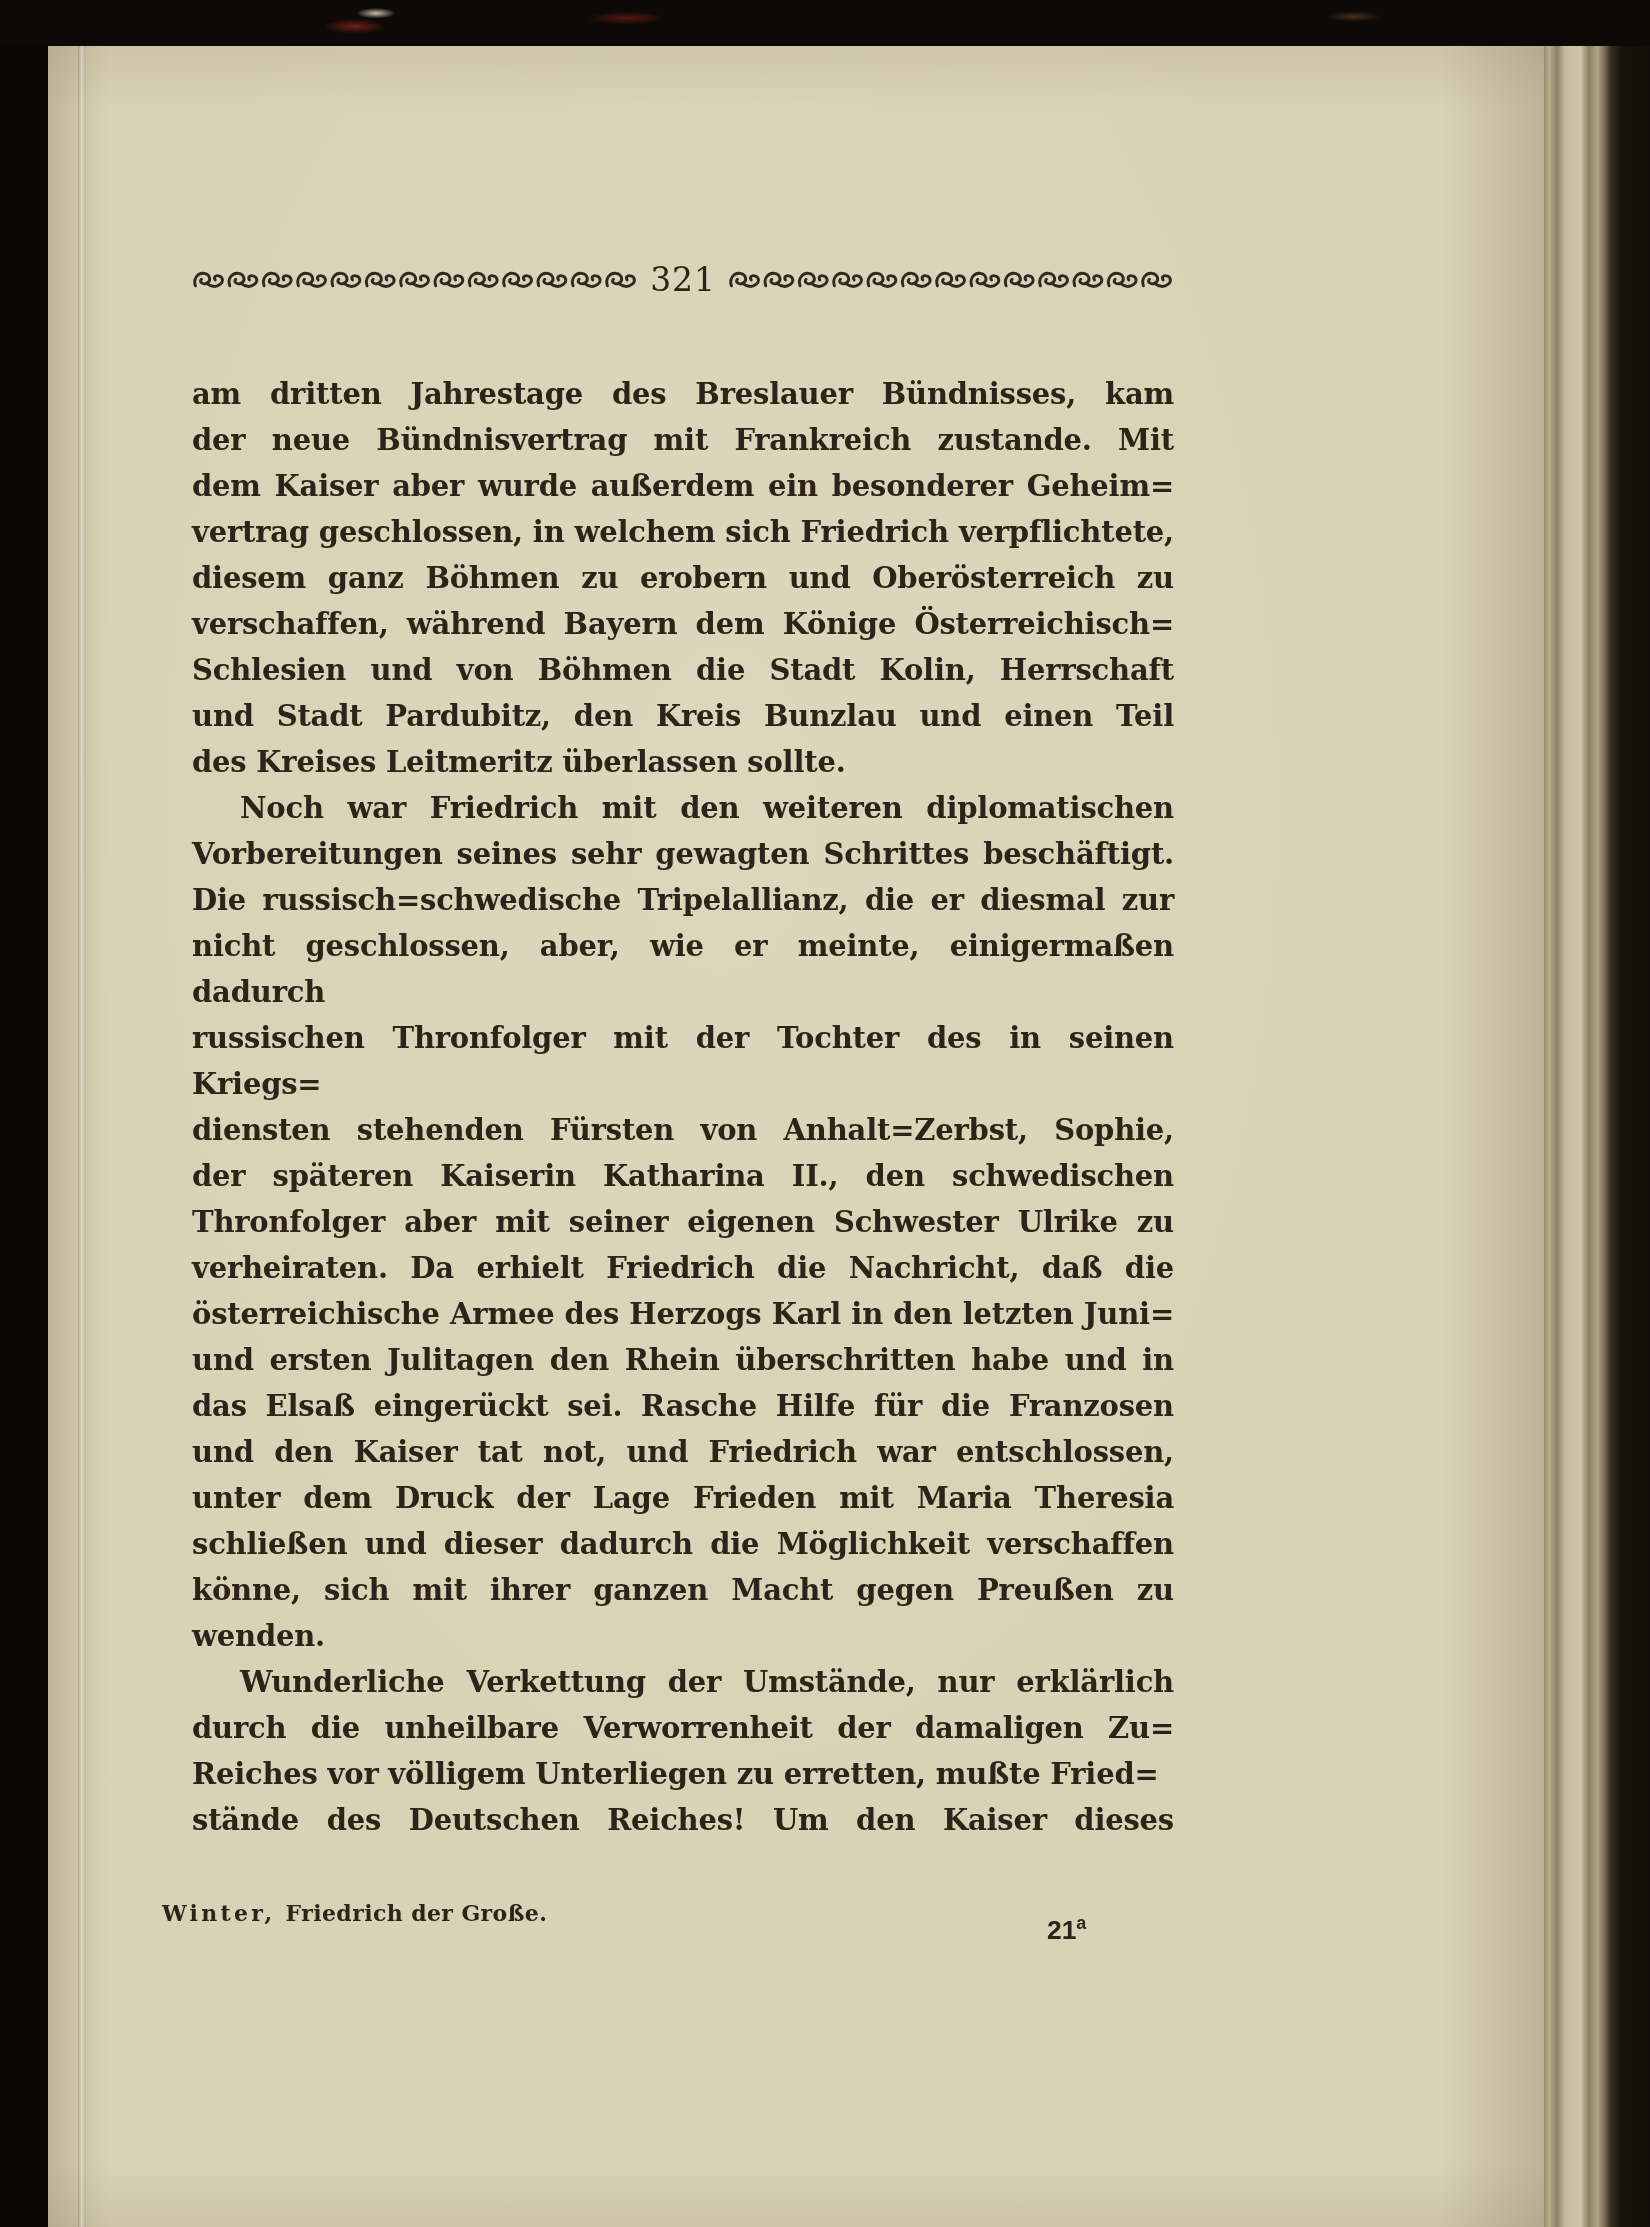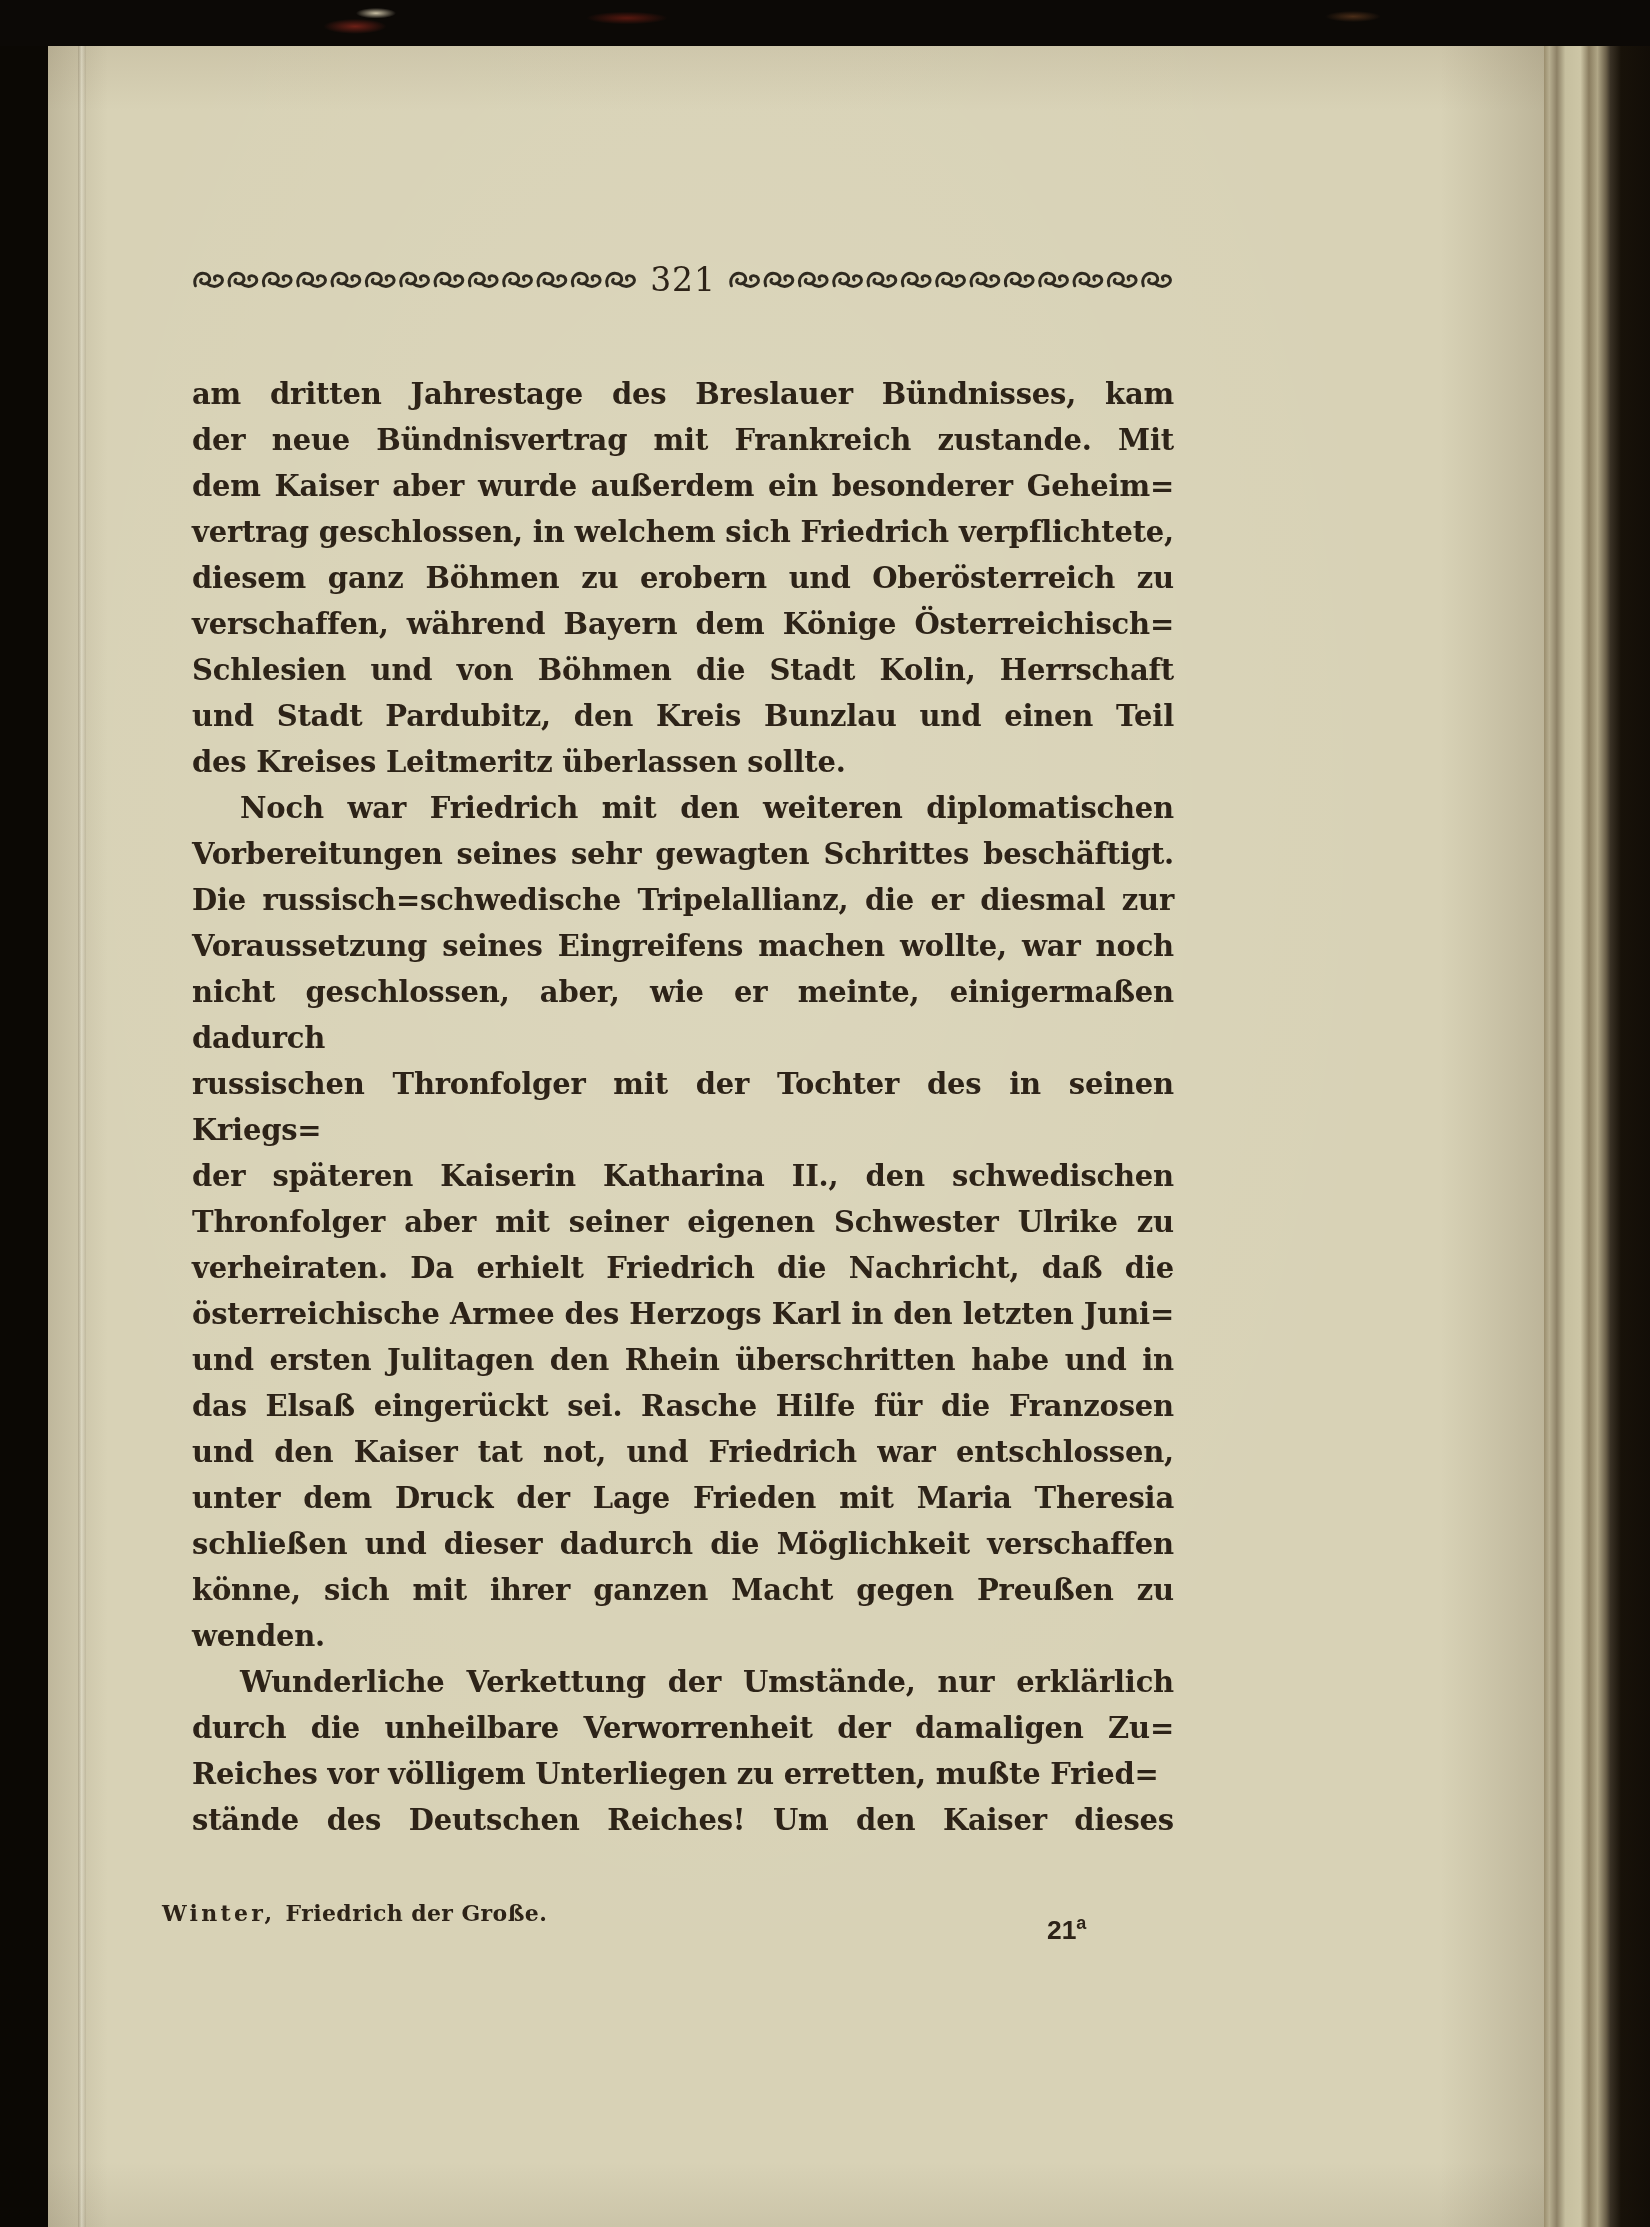--- a/index.html
+++ b/index.html
@@ -159,23 +159,23 @@
           <div class="tline">diesem ganz Böhmen zu erobern und Oberösterreich zu</div>
           <div class="tline">verschaffen, während Bayern dem Könige Österreichisch=</div>
           <div class="tline">Schlesien und von Böhmen die Stadt Kolin, Herrschaft</div>
           <div class="tline">und Stadt Pardubitz, den Kreis Bunzlau und einen Teil</div>
           <div class="tline lastline">des Kreises Leitmeritz überlassen sollte.</div>
         </div>
         <div class="para">
           <div class="tline indent">Noch war Friedrich mit den weiteren diplomatischen</div>
           <div class="tline">Vorbereitungen seines sehr gewagten Schrittes beschäftigt.</div>
           <div class="tline">Die russisch=schwedische Tripelallianz, die er diesmal zur</div>
-          <div class="tline">Voraussetzung seines Eingreifens machen wollte, war noch</div>
           <div class="tline">nicht geschlossen, aber, wie er meinte, einigermaßen dadurch</div>
           <div class="tline">russischen Thronfolger mit der Tochter des in seinen Kriegs=</div>
+          <div class="tline">diensten stehenden Fürsten von Anhalt=Zerbst, Sophie,</div>
           <div class="tline">der späteren Kaiserin Katharina II., den schwedischen</div>
           <div class="tline">Thronfolger aber mit seiner eigenen Schwester Ulrike zu</div>
           <div class="tline">verheiraten. Da erhielt Friedrich die Nachricht, daß die</div>
           <div class="tline">österreichische Armee des Herzogs Karl in den letzten Juni=</div>
           <div class="tline">und ersten Julitagen den Rhein überschritten habe und in</div>
           <div class="tline">das Elsaß eingerückt sei. Rasche Hilfe für die Franzosen</div>
           <div class="tline">und den Kaiser tat not, und Friedrich war entschlossen,</div>
           <div class="tline">unter dem Druck der Lage Frieden mit Maria Theresia</div>
           <div class="tline">schließen und dieser dadurch die Möglichkeit verschaffen</div>
           <div class="tline">könne, sich mit ihrer ganzen Macht gegen Preußen zu</div>

